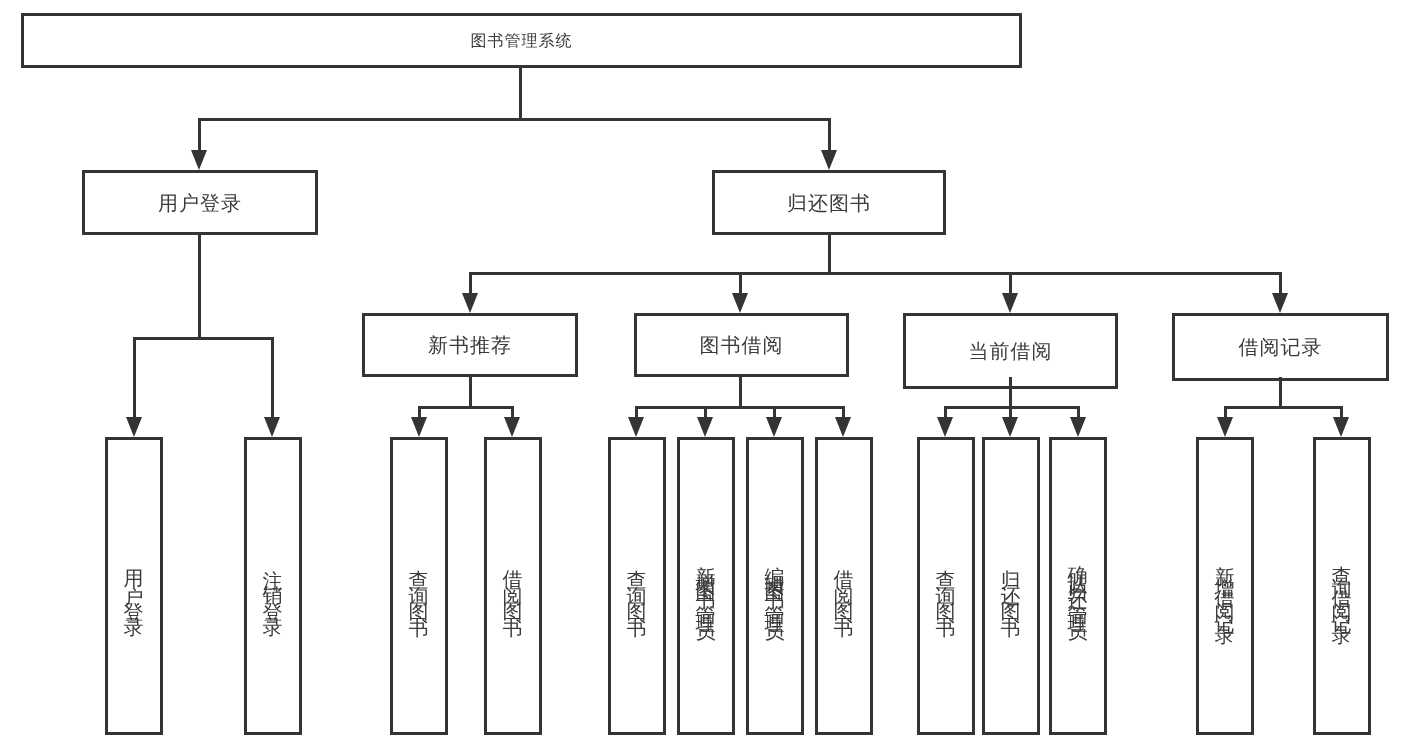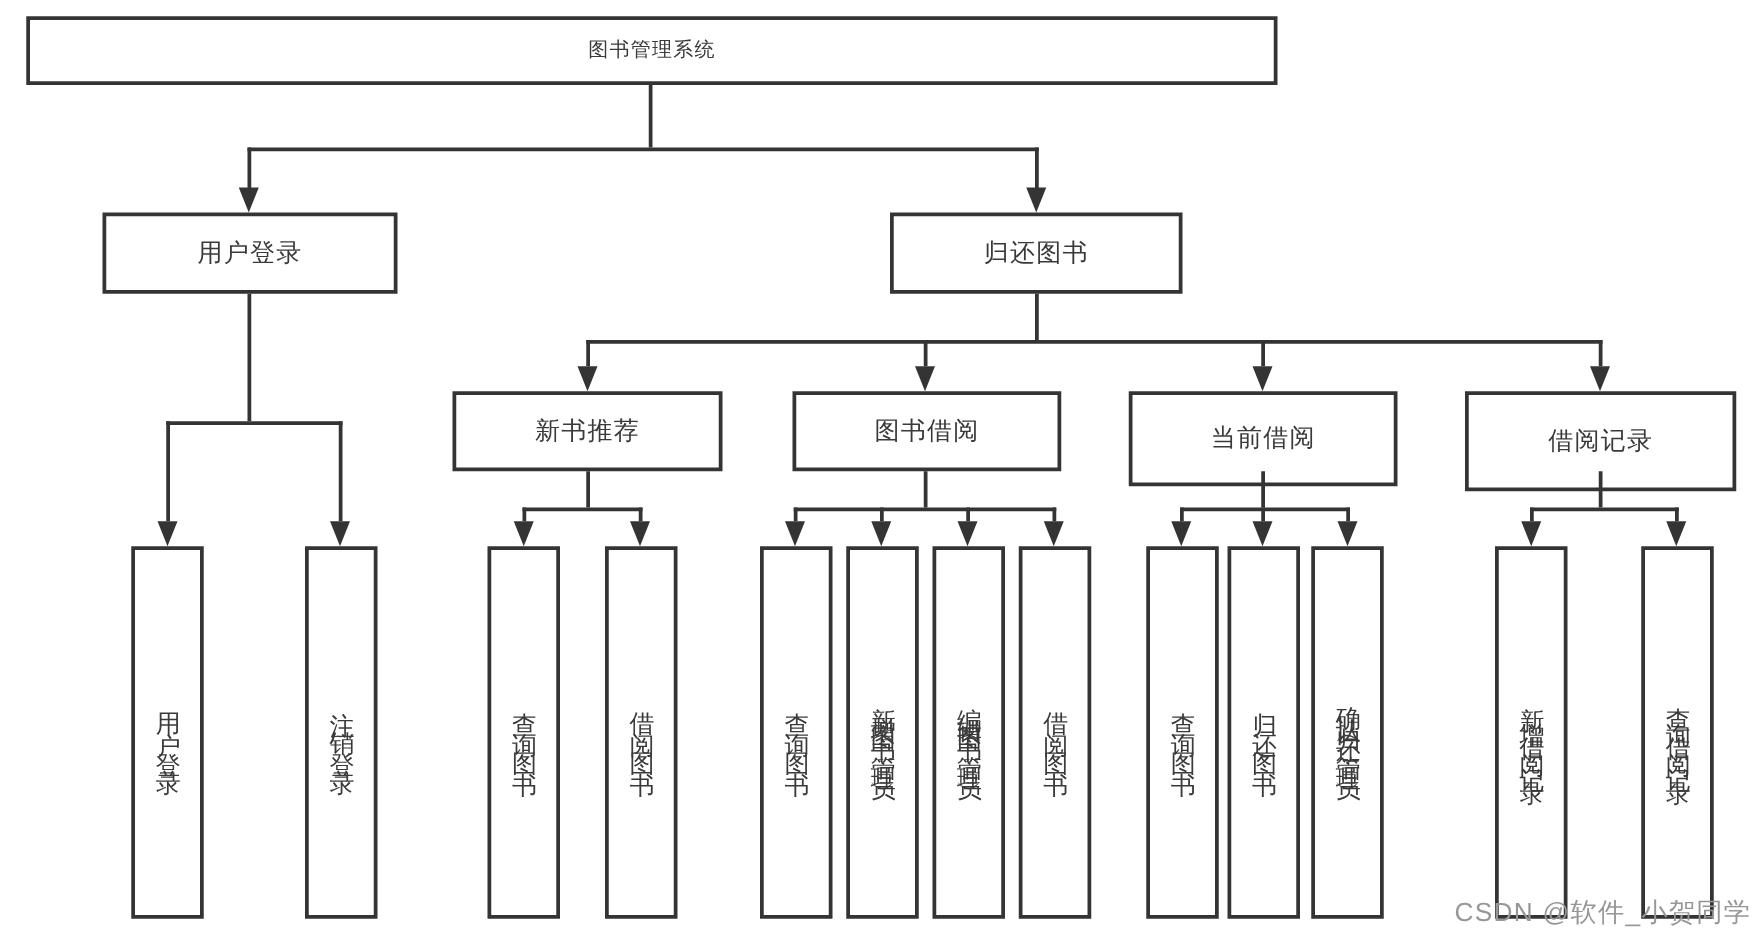--- a/index.html
+++ b/index.html
@@ -53,21 +53,21 @@
   </div>
 
   <div class="box" style="left:362px;top:313px;width:216px;height:64px;">
     <span>新书推荐</span>
   </div>
 
   <div class="box" style="left:903px;top:313px;width:215px;height:76px;">
     <span>当前借阅</span>
   </div>
 
-  <div class="box" style="left:1172px;top:313px;width:217px;height:80px;align-items:center;">
+  <div class="box" style="left:1172px;top:313px;width:217px;height:68px;align-items:center;">
     <span>借阅记录</span>
   </div>
 
   <div class="box leaf" style="left:105px;">
     <span class="vtext" style="letter-spacing: 16px;">用户登录</span>
   </div>
   <div class="box leaf" style="left:244px;">
     <span class="vtext" style="letter-spacing: 16px;">注销登录</span>
   </div>
 
@@ -160,14 +160,13 @@
   <i class="vl" style="left:1077px;top:406px;height:11px;"></i>
   <i class="arw" style="left:1070px;top:417px;"></i>
 
   <i class="vl" style="left:1279px;top:377px;height:29px;"></i>
   <i class="hl" style="left:1224px;top:406px;width:119px;"></i>
   <i class="vl" style="left:1224px;top:406px;height:11px;"></i>
   <i class="arw" style="left:1217px;top:417px;"></i>
   <i class="vl" style="left:1340px;top:406px;height:11px;"></i>
   <i class="arw" style="left:1333px;top:417px;"></i>
 
-  <div class="watermark">CSDN @软件_小贺同学</div>
 </div>
 
 </body></html>

